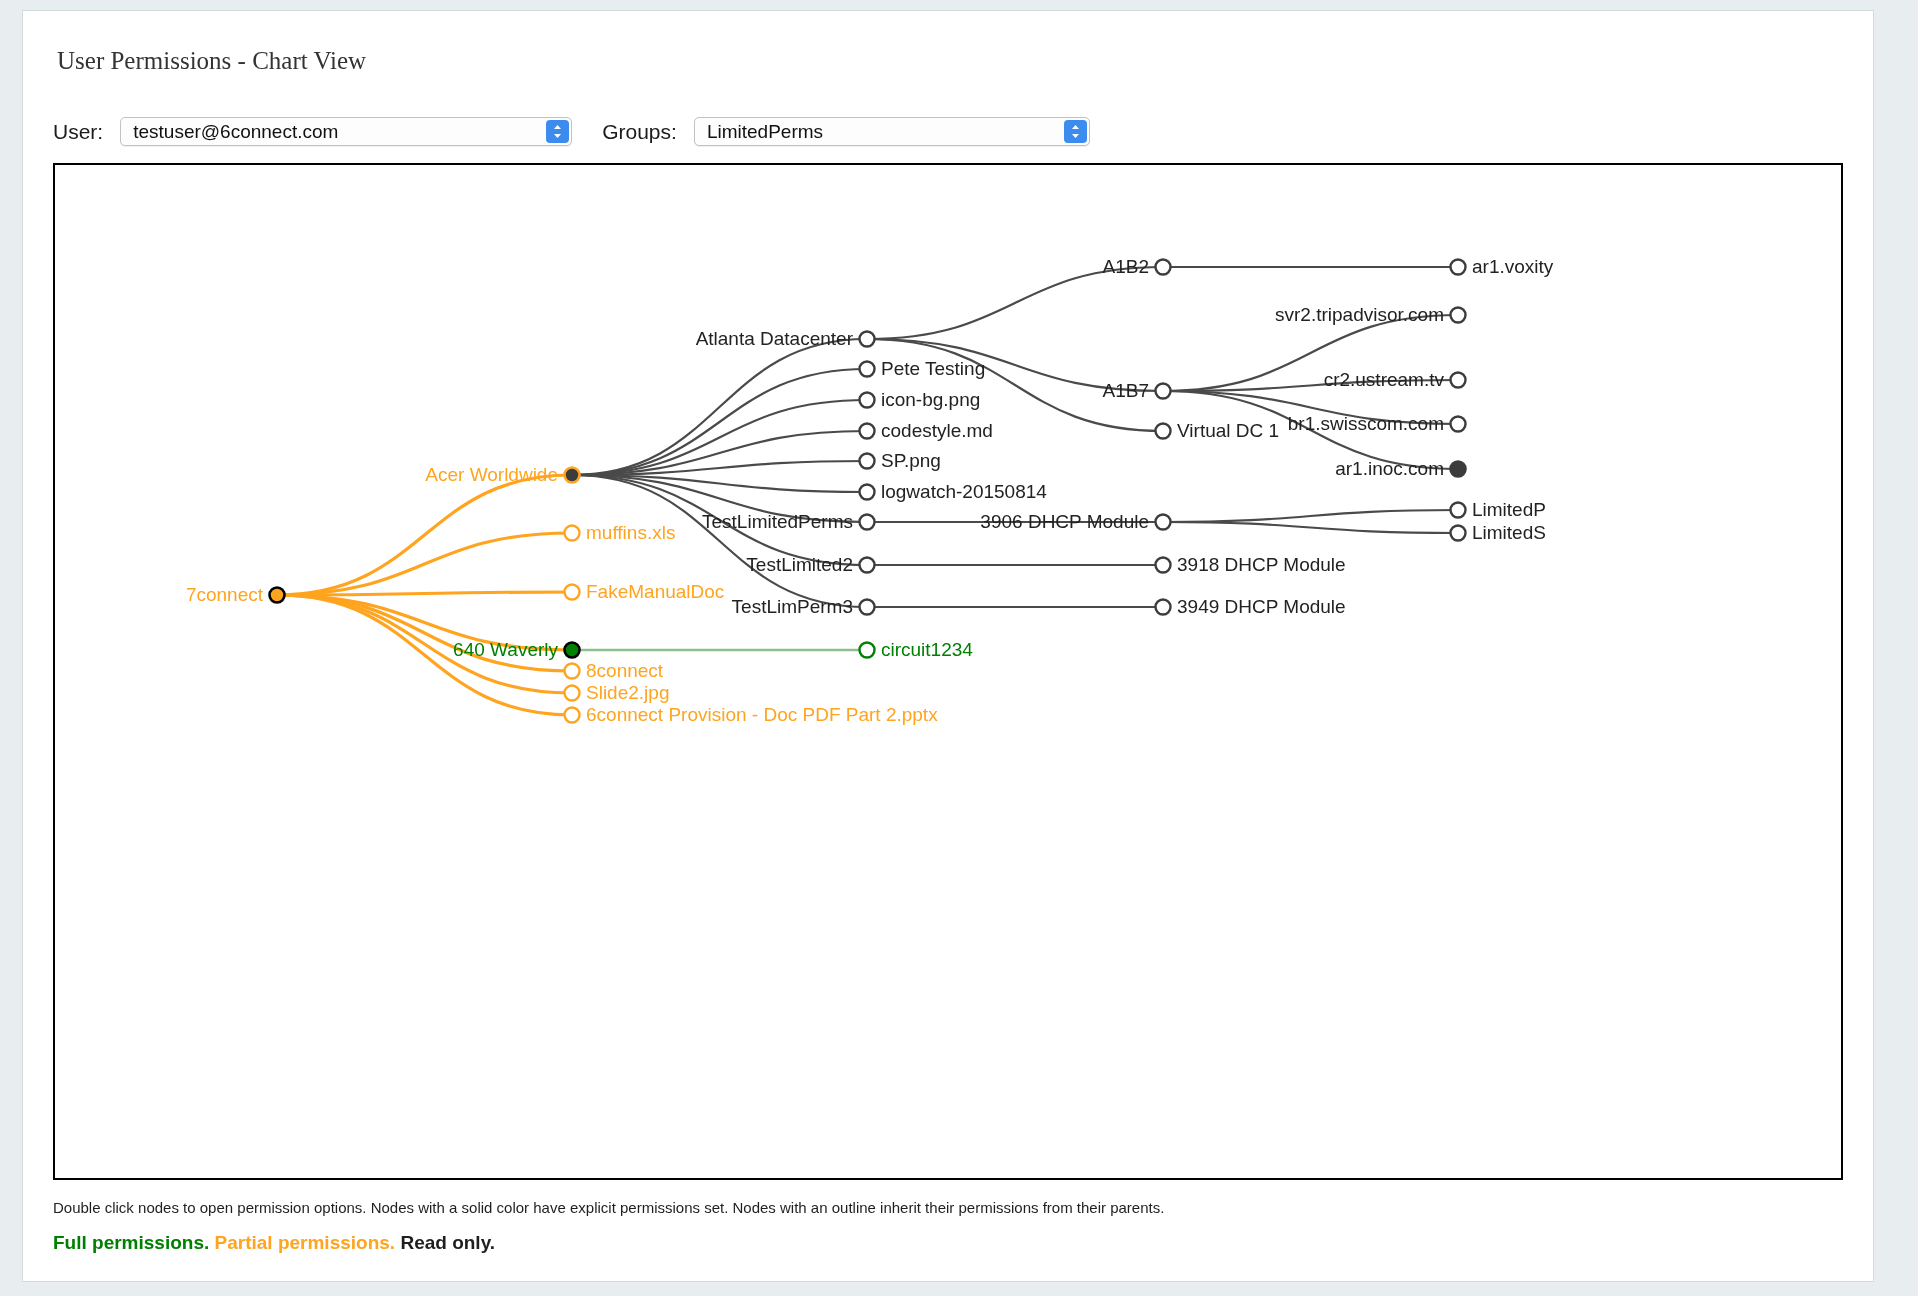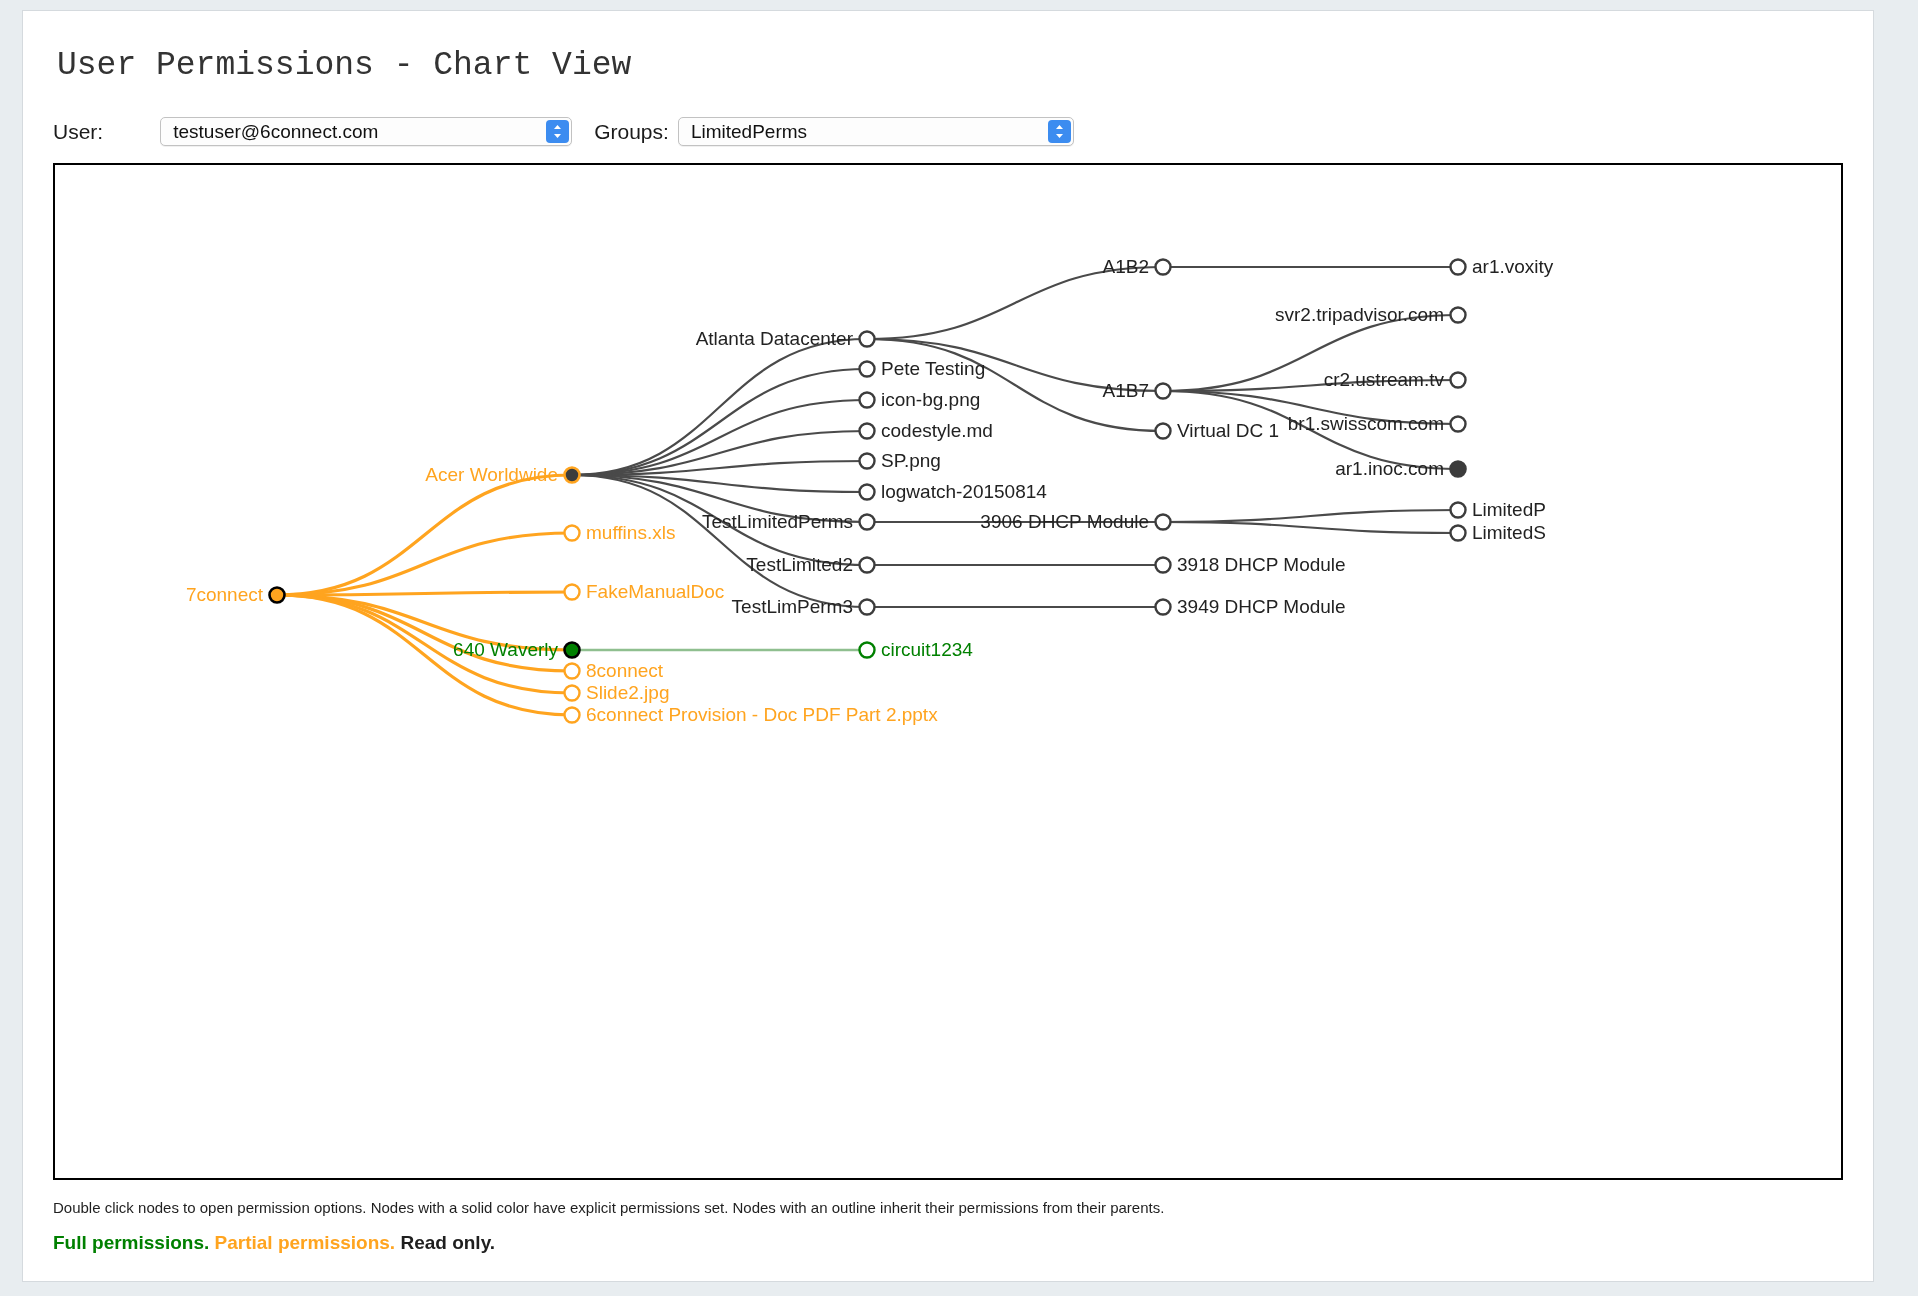--- a/index.html
+++ b/index.html
@@ -22,52 +22,52 @@
     width: 1852px;
     height: 1272px;
     background: #ffffff;
     border: 1px solid #d5dade;
     box-sizing: border-box;
   }
   .page-title {
     position: absolute;
     left: 34px;
     top: 36px;
-    font-size: 33px;
+    font-size: 25px;
     color: #333333;
-    font-family: Liberation Mono, monospace;
+    font-family: Liberation Serif, serif;
     letter-spacing: 0px;
     white-space: nowrap;
   }
   .controls {
     position: absolute;
     left: 30px;
     top: 106px;
     display: flex;
     align-items: center;
-    gap: 0px;
+    gap: 8px;
   }
   .ctl-label {
     font-size: 21px;
     color: #1b1b1b;
     margin-right: 9px;
     white-space: nowrap;
   }
   .select-wrap {
     position: relative;
     display: inline-block;
     height: 29px;
     background: #fdfdfd;
     border: 1px solid #c2c2c2;
     border-radius: 5px;
     box-shadow: 0 1px 0 rgba(0,0,0,0.06);
     box-sizing: border-box;
     margin-right: 22px;
   }
-  .select-wrap.user { width: 412px; margin-left: 48px; }
+  .select-wrap.user { width: 452px; }
   .select-wrap.groups { width: 396px; }
   .select-value {
     position: absolute;
     left: 12px;
     top: 3px;
     font-size: 19px;
     color: #111111;
     white-space: nowrap;
   }
   .select-arrow {

